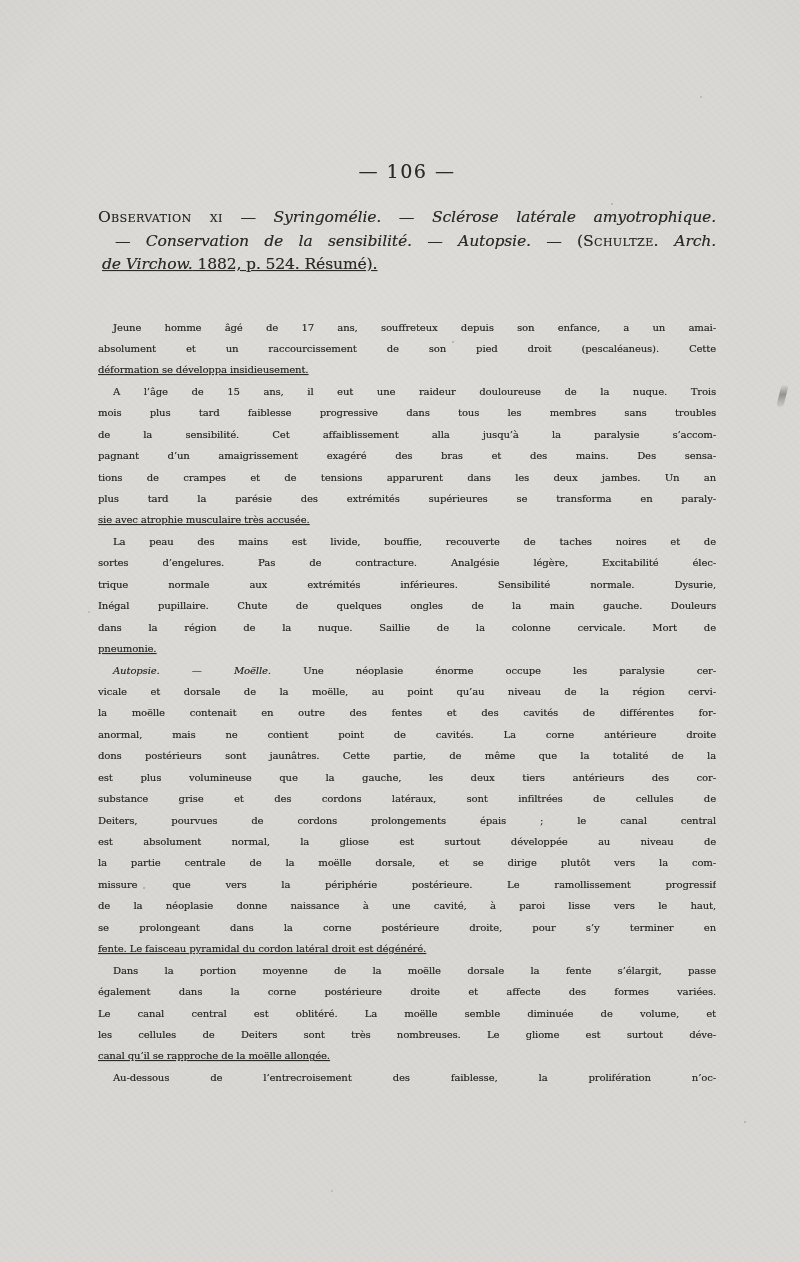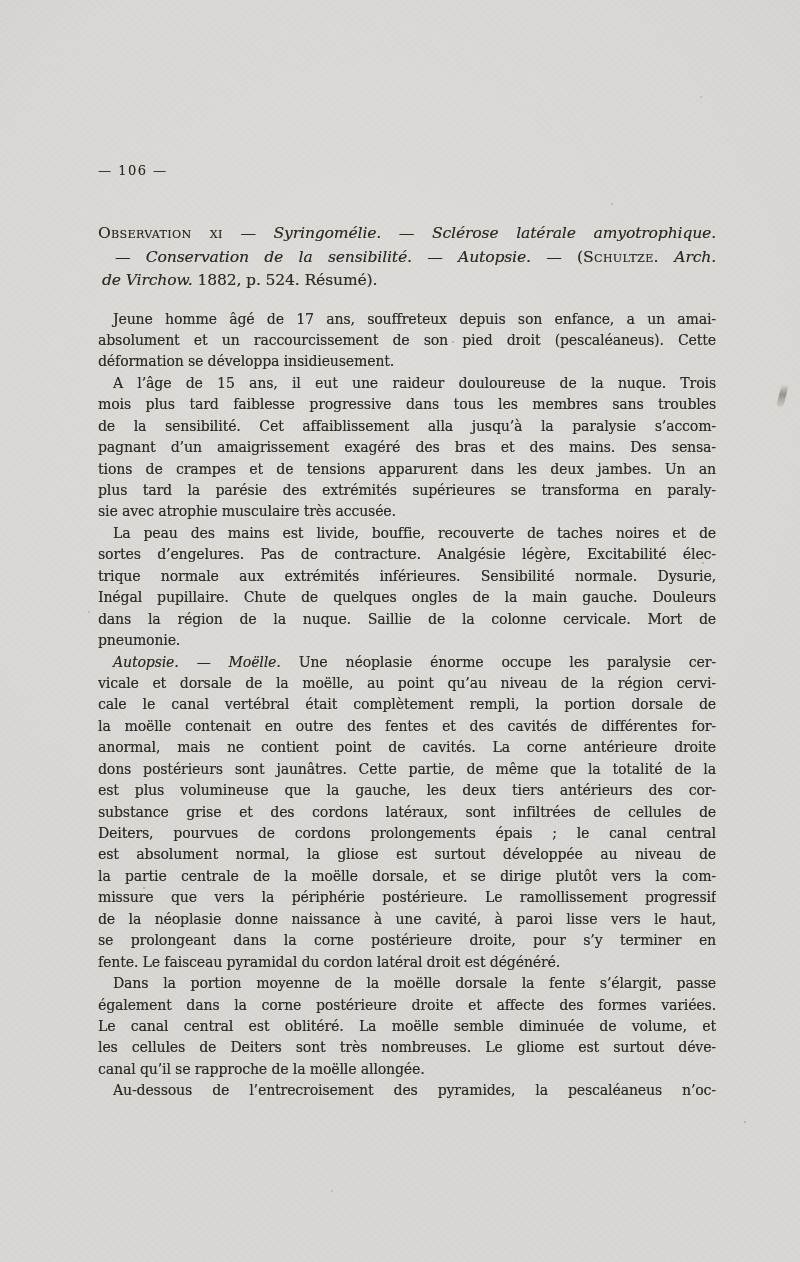--- a/index.html
+++ b/index.html
@@ -22,37 +22,37 @@
     position: absolute;
     left: 98px;
     top: 0;
     width: 618px;
     text-shadow: 0.2px 0.2px 0.5px rgba(45,40,36,0.55);
   }
   .page-number {
     margin-top: 160px;
     height: 22px;
     line-height: 22px;
-    text-align: left;
-    font-size: 13px;
+    text-align: center;
+    font-size: 19px;
     letter-spacing: 1.5px;
   }
-  .heading { margin-top: 40px; font-size: 15.5px; }
+  .heading { margin-top: 24px; font-size: 15.5px; }
   .heading .line { height: 23.5px; line-height: 23.5px; }
   .heading .line:nth-child(2) { text-indent: 17px; }
   .heading .line:nth-child(3) { text-indent: 4px; }
-  .body-text { margin-top: 16px; font-size: 14px; }
+  .body-text { margin-top: 40px; font-size: 10px; }
   .body-text .line { height: 21.45px; line-height: 21.45px; }
   .line {
     text-align: justify;
     text-align-last: justify;
     overflow: hidden;
     letter-spacing: -0.1px;
   }
-  .line.last { text-align-last: left; }
+  .line.last { text-align-last: left; text-decoration: underline; }
   .paragraph .line:first-child { text-indent: 15px; }
   .i  { font-style: italic; }
   .sc { font-variant: small-caps; letter-spacing: 0.4px; }
   .r  { }
   .artifact-smudge {
     position: absolute;
     left: 779px; top: 384px;
     width: 7px; height: 23px;
     border-radius: 4px;
     background: linear-gradient(165deg, rgba(70,65,58,0) 5%, rgba(70,65,58,0.45) 45%, rgba(70,65,58,0.12) 90%);
@@ -105,21 +105,20 @@
           <div class="line"><span class="r">La peau des mains est livide, bouffie, recouverte de taches noires et de</span></div>
           <div class="line"><span class="r">sortes d’engelures. Pas de contracture. Analgésie légère, Excitabilité élec-</span></div>
           <div class="line"><span class="r">trique normale aux extrémités inférieures. Sensibilité normale. Dysurie,</span></div>
           <div class="line"><span class="r">Inégal pupillaire. Chute de quelques ongles de la main gauche. Douleurs</span></div>
           <div class="line"><span class="r">dans la région de la nuque. Saillie de la colonne cervicale. Mort de</span></div>
           <div class="line last"><span class="r">pneumonie.</span></div>
         </div>
         <div class="paragraph">
           <div class="line"><span class="i">Autopsie. — Moëlle.</span><span class="r"> Une néoplasie énorme occupe les paralysie cer-</span></div>
           <div class="line"><span class="r">vicale et dorsale de la moëlle, au point qu’au niveau de la région cervi-</span></div>
-          <div class="line"><span class="r">cale le canal vertébral était complètement rempli, la portion dorsale de</span></div>
           <div class="line"><span class="r">la moëlle contenait en outre des fentes et des cavités de différentes for-</span></div>
           <div class="line"><span class="r">anormal, mais ne contient point de cavités. La corne antérieure droite</span></div>
           <div class="line"><span class="r">dons postérieurs sont jaunâtres. Cette partie, de même que la totalité de la</span></div>
           <div class="line"><span class="r">est plus volumineuse que la gauche, les deux tiers antérieurs des cor-</span></div>
           <div class="line"><span class="r">substance grise et des cordons latéraux, sont infiltrées de cellules de</span></div>
           <div class="line"><span class="r">Deiters, pourvues de cordons prolongements épais ; le canal central</span></div>
           <div class="line"><span class="r">est absolument normal, la gliose est surtout développée au niveau de</span></div>
           <div class="line"><span class="r">la partie centrale de la moëlle dorsale, et se dirige plutôt vers la com-</span></div>
           <div class="line"><span class="r">missure que vers la périphérie postérieure. Le ramollissement progressif</span></div>
           <div class="line"><span class="r">de la néoplasie donne naissance à une cavité, à paroi lisse vers le haut,</span></div>
@@ -127,19 +126,19 @@
           <div class="line last"><span class="r">fente. Le faisceau pyramidal du cordon latéral droit est dégénéré.</span></div>
         </div>
         <div class="paragraph">
           <div class="line"><span class="r">Dans la portion moyenne de la moëlle dorsale la fente s’élargit, passe</span></div>
           <div class="line"><span class="r">également dans la corne postérieure droite et affecte des formes variées.</span></div>
           <div class="line"><span class="r">Le canal central est oblitéré. La moëlle semble diminuée de volume, et</span></div>
           <div class="line"><span class="r">les cellules de Deiters sont très nombreuses. Le gliome est surtout déve-</span></div>
           <div class="line last"><span class="r">canal qu’il se rapproche de la moëlle allongée.</span></div>
         </div>
         <div class="paragraph">
-          <div class="line"><span class="r">Au-dessous de l’entrecroisement des pyramides, la pescaléaneus n’oc-</span></div>
+          <div class="line"><span class="r">Au-dessous de l’entrecroisement des faiblesse, la prolifération n’oc-</span></div>
         </div>
       </div>
   </div>
   <div class="artifact-smudge"></div>
   <div class="scan-specks"></div>
 </div>
 
 </body></html>

